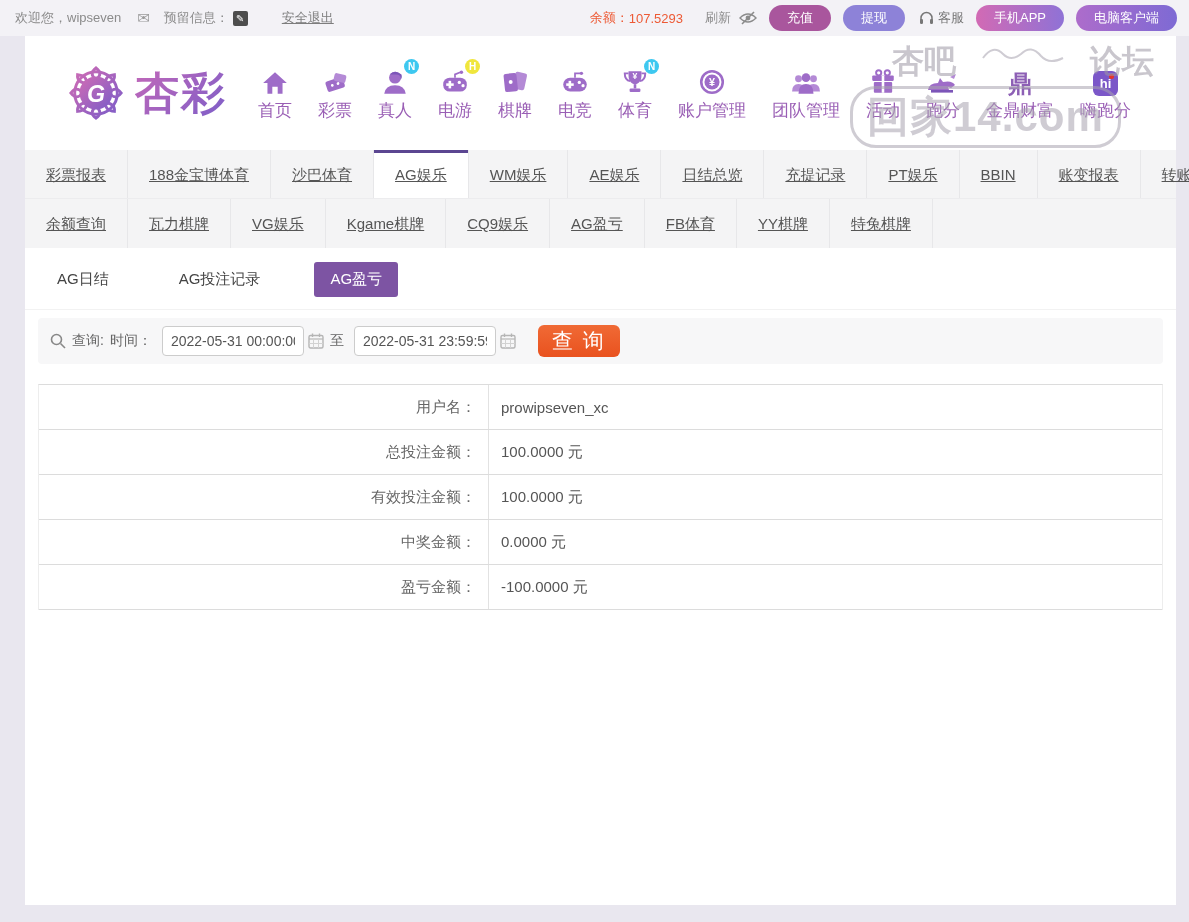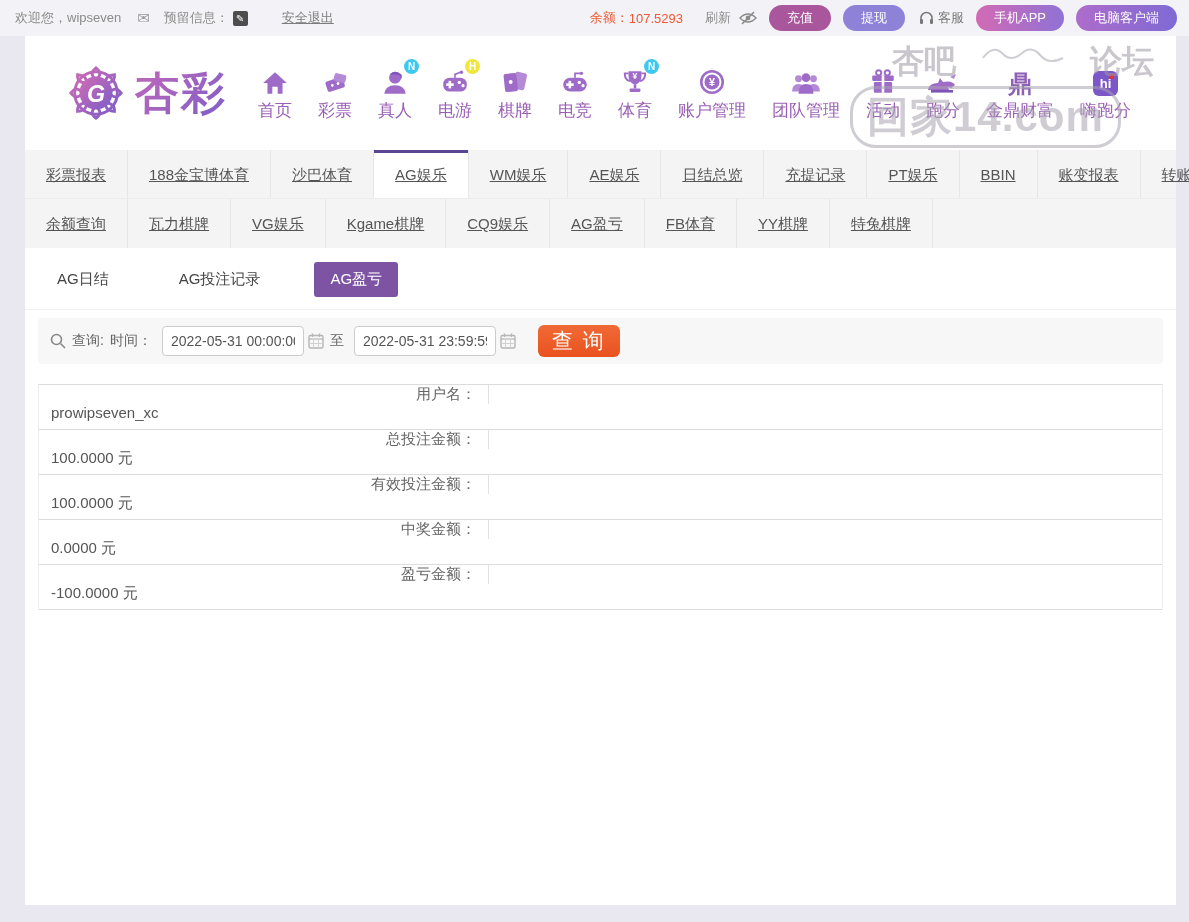--- a/index.html
+++ b/index.html
@@ -130,21 +130,21 @@
   .cal { margin:0 6px 0 4px; cursor:pointer; display:inline-flex; }
   .search-btn {
     margin-left:16px; width:82px; height:32px; border:none; border-radius:6px;
     background:linear-gradient(#f06a35,#e9521f); color:#fff; font-size:21px;
     letter-spacing:2px; cursor:pointer; font-family:inherit;
   }
 
   
   .report { margin:20px 13px 0; border-top:1px solid #dcdcdc;
             border-left:1px solid #ededed; border-right:1px solid #ededed; }
-  .trow { display:flex; height:45px; align-items:stretch; border-bottom:1px solid #dcdcdc; font-size:15px;flex-direction:column; }
+  .trow { display:flex; height:45px; align-items:stretch; border-bottom:1px solid #dcdcdc; font-size:15px; }
   .tlabel {
     width:450px; text-align:right; padding-right:12px; color:#666;
     border-right:1px solid #e2e2e2; display:flex; align-items:center; justify-content:flex-end;
   }
   .tvalue { padding-left:12px; color:#555; display:flex; align-items:center; }
 </style>
 </head>
 <body>
 
 <div class="topbar">

